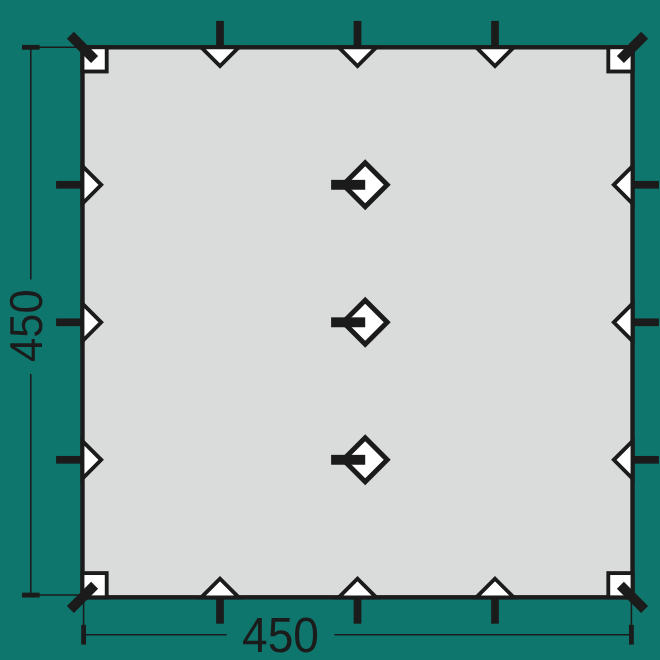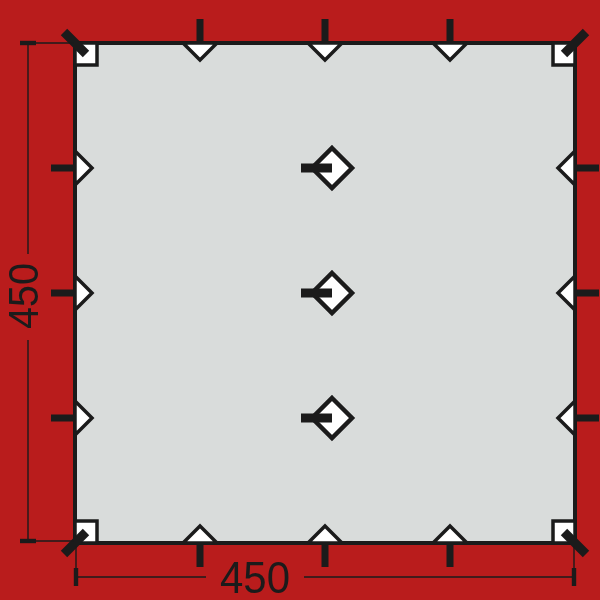--- a/index.html
+++ b/index.html
@@ -1,20 +1,20 @@
 <!DOCTYPE html>
 <html><head>
 <meta charset="utf-8">
 <style>
   html, body { margin: 0; padding: 0; background: #ffffff; }
   .stage {
     position: relative;
     width: 600px;
     height: 600px;
-    background: #b91c1c;
+    background: #0f766e;
     font-family: "Liberation Sans", sans-serif;
     overflow: hidden;
   }
   svg { display: block; }
   .dim-text {
     font-family: "Liberation Sans", sans-serif;
     fill: #1b1b1b;
   }
 </style>
 </head>

